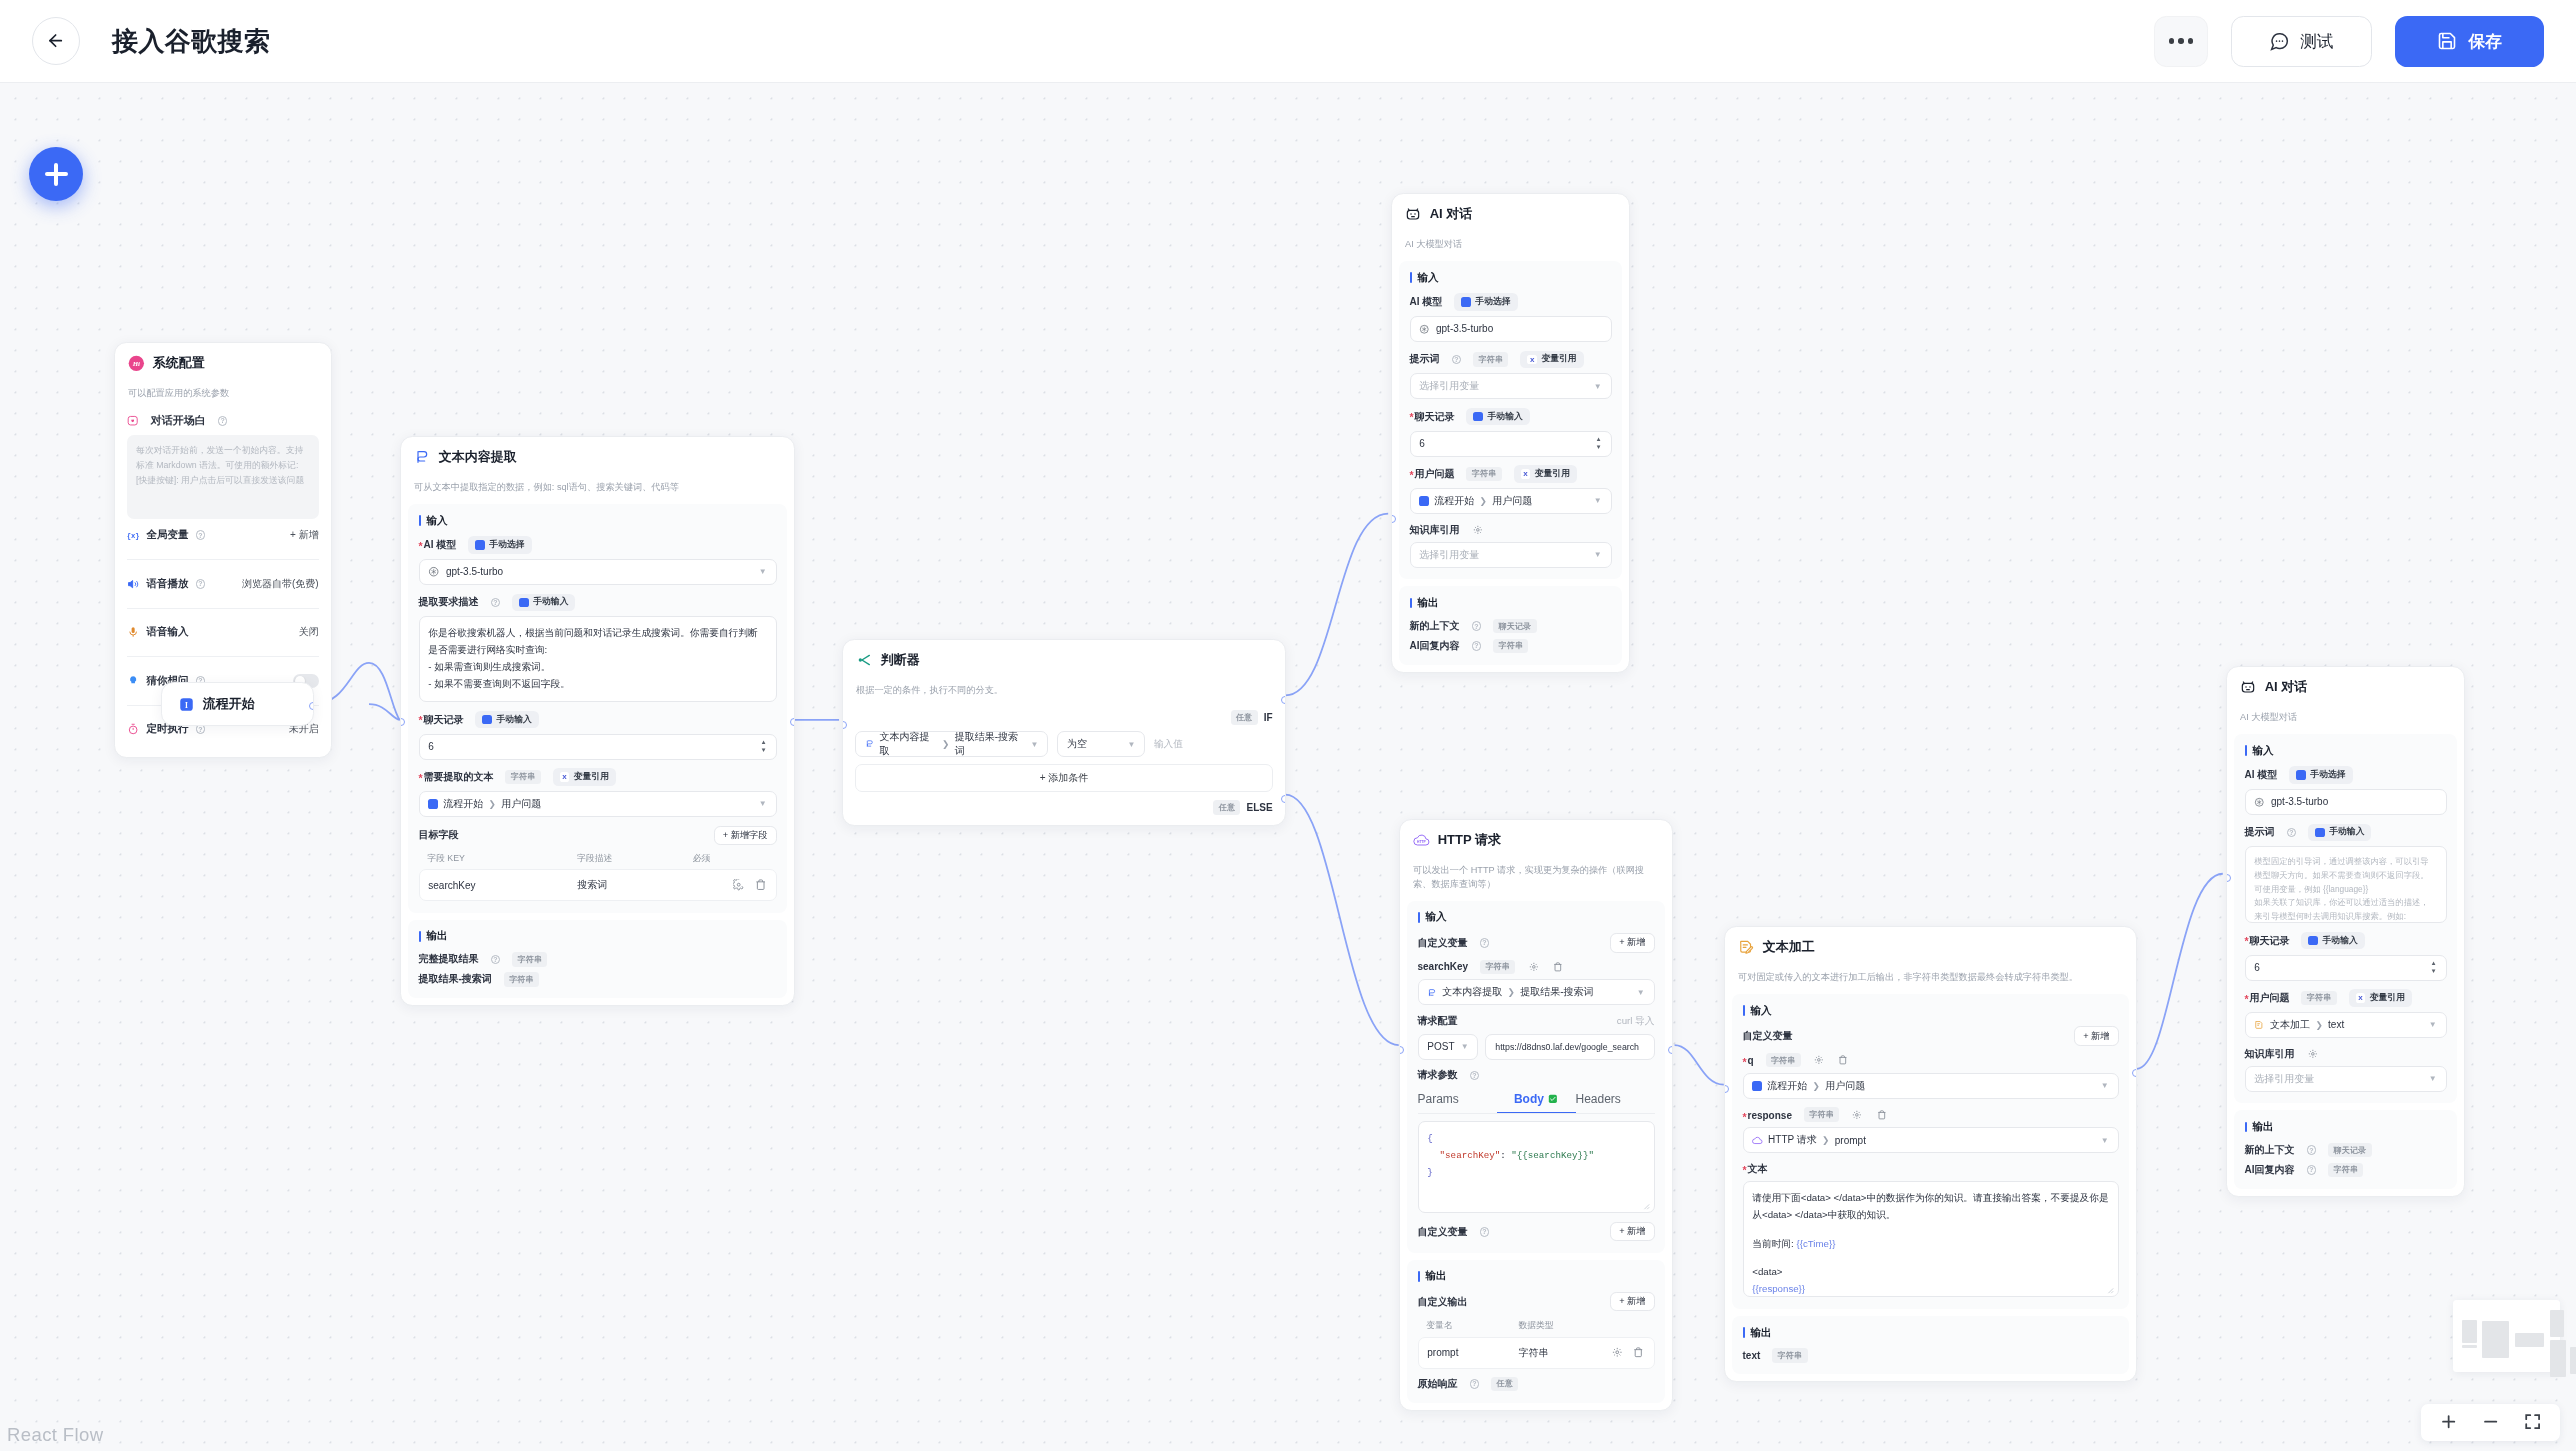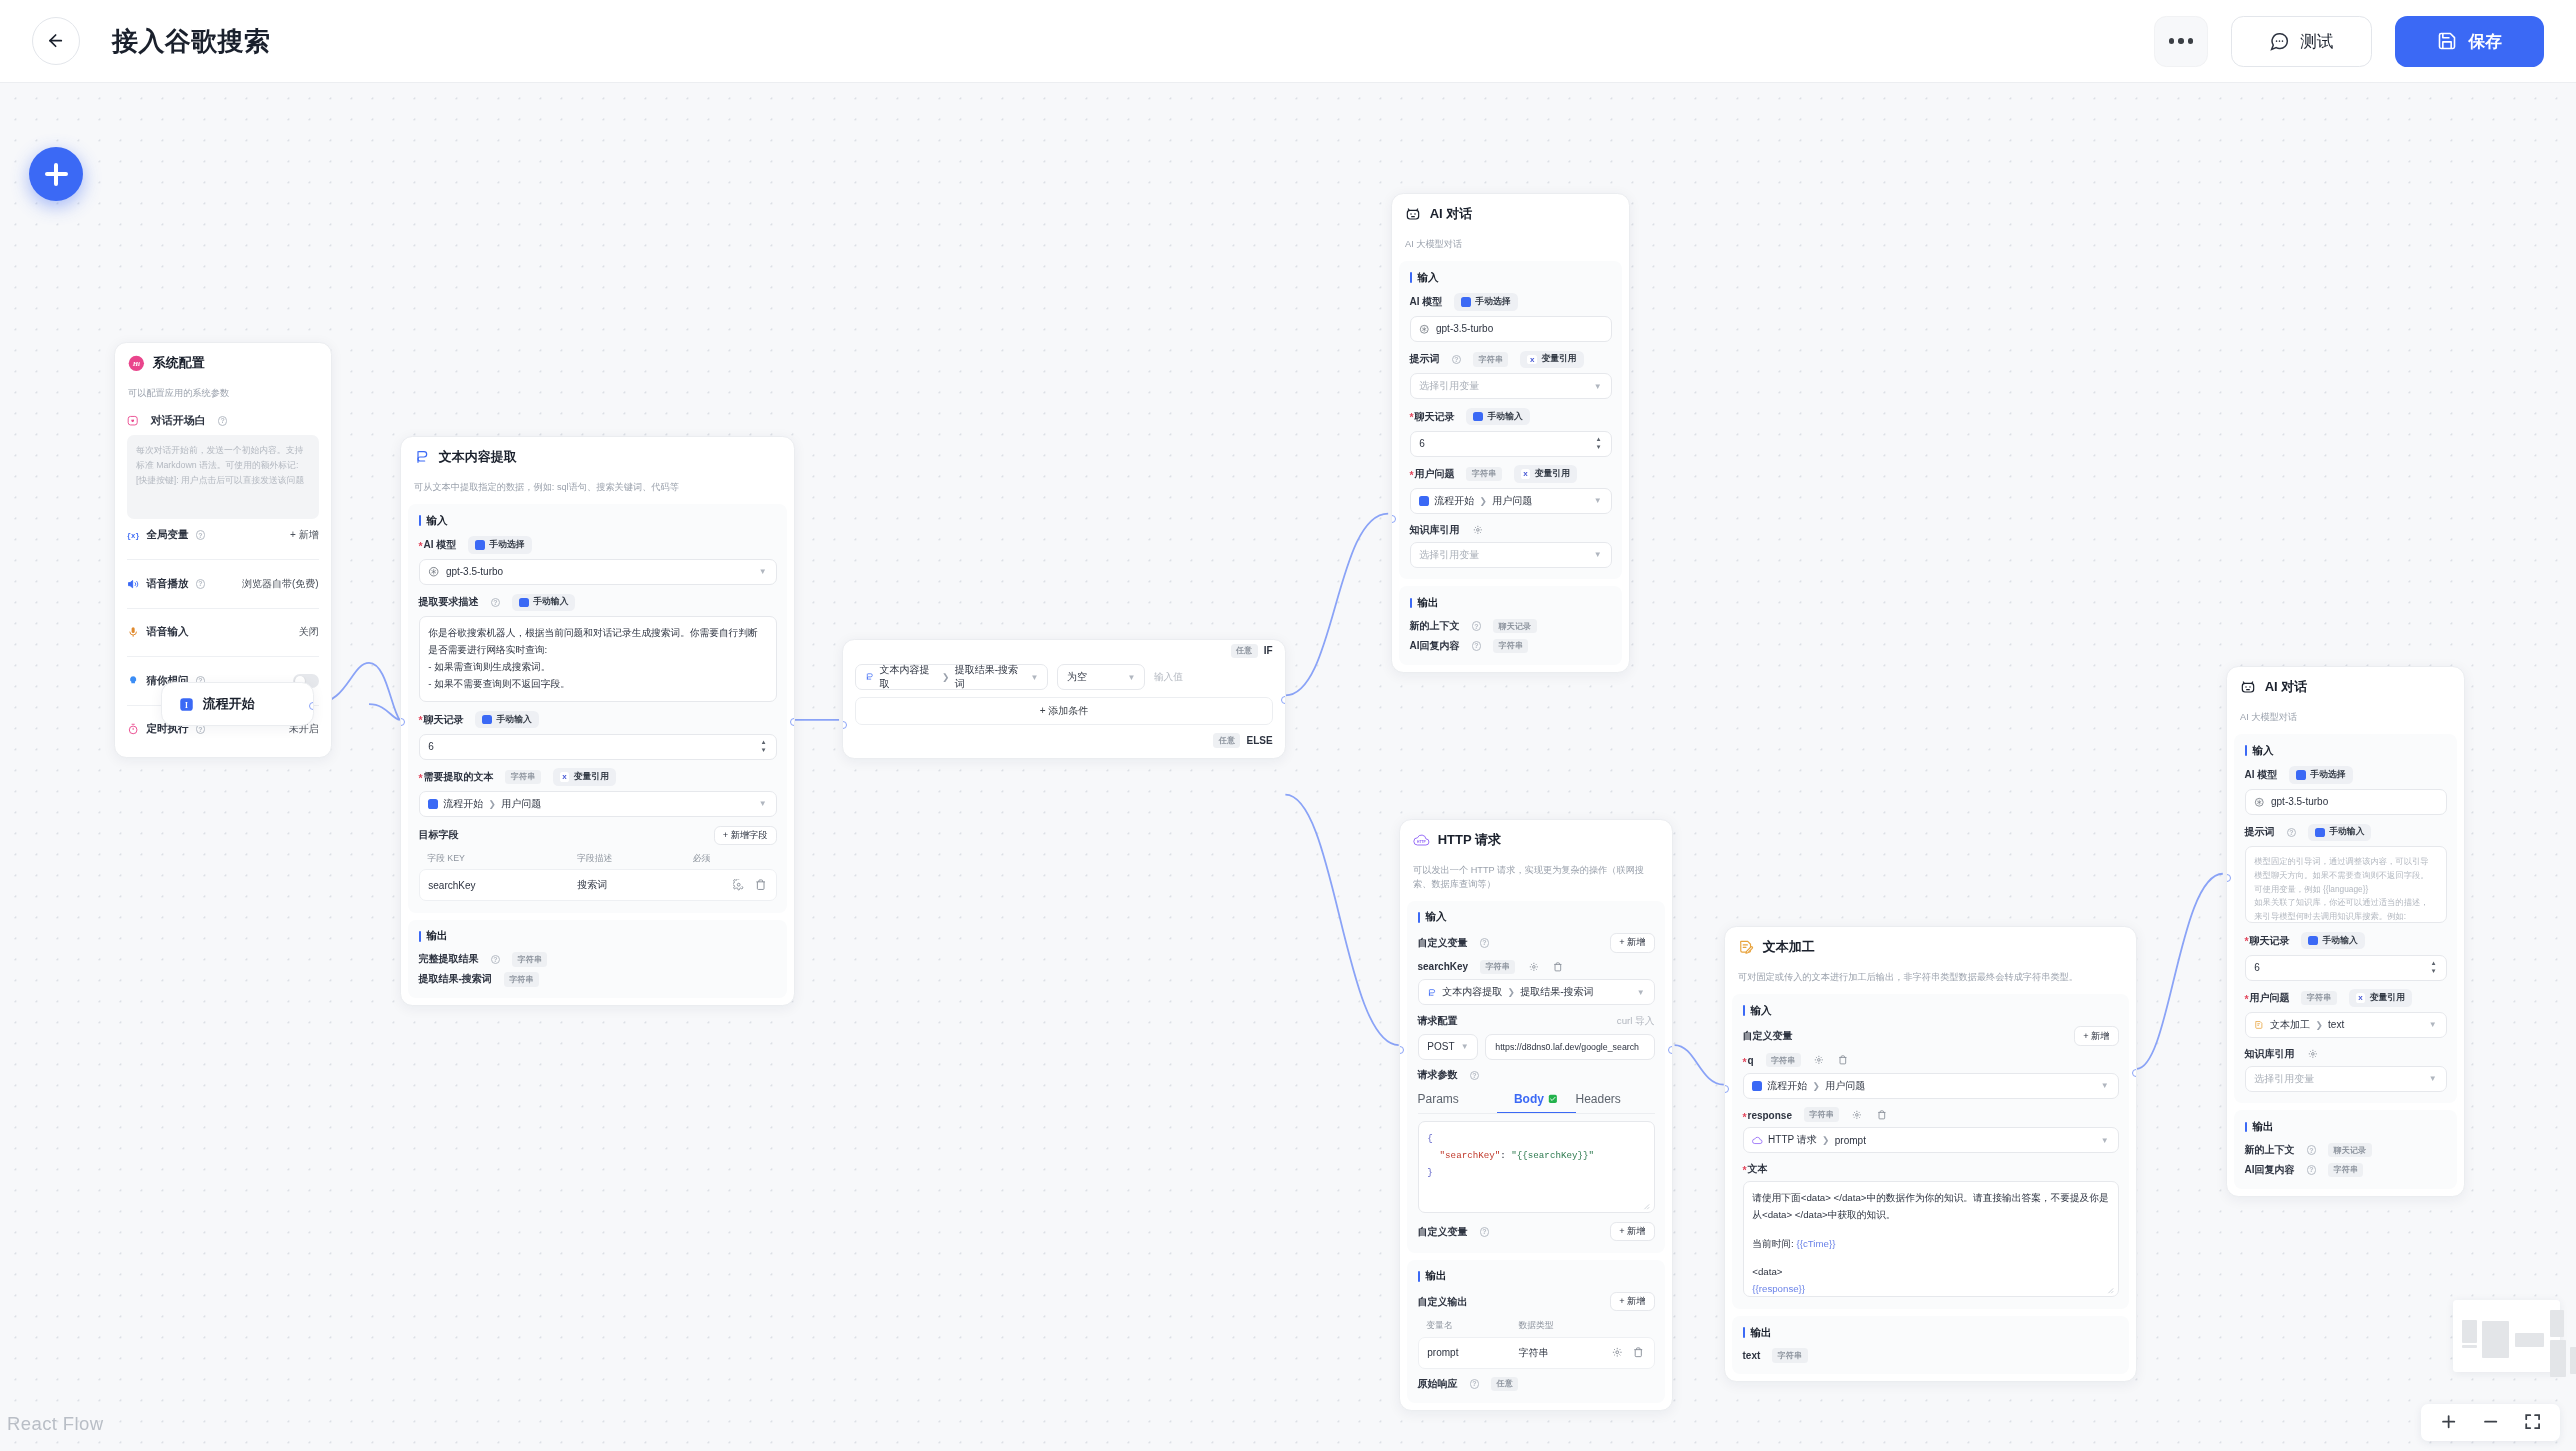--- a/index.html
+++ b/index.html
@@ -44,21 +44,21 @@
     background-size:21px 21px; background-position:5.3px 5.3px;
     overflow:hidden;
   }
   .add-fab{
     position:absolute; left:29px; top:64px; width:54px;height:54px;border-radius:50%;
     background:#3b69f5; box-shadow:0 5.3px 17.6px rgba(59,105,245,.45);
     display:flex;align-items:center;justify-content:center;cursor:pointer;z-index:20;
   }
   .add-fab:before{content:"";position:absolute;width:23px;height:4.4px;background:#fff;border-radius:2.6px}
   .add-fab:after{content:"";position:absolute;width:4.4px;height:23px;background:#fff;border-radius:2.6px}
-  .rf-watermark{position:absolute;left:7px;bottom:16px;color:#b9bec6;font-size:18.5px;letter-spacing:0.4px}
+  .rf-watermark{position:absolute;left:7px;bottom:5px;color:#b9bec6;font-size:18.5px;letter-spacing:0.4px}
 
   
   .node{
     position:absolute; background:#fff; border:0.9px solid #ebedf0; border-radius:12.3px;
     box-shadow:0 2.6px 12.3px rgba(24,39,75,.06); overflow:hidden;
   }
   .node-head{ padding:11.4px 13px 8.8px 13px; }
   .node-title{ display:flex; align-items:center; gap:8px; font-size:13px; font-weight:700; color:#1a202c;}
   .node-title .ico{ width:16.7px;height:16.7px;flex:0 0 auto;display:flex;align-items:center;justify-content:center;}
   .node-desc{ margin-top:15px; font-size:9.2px; color:#9aa1ac; line-height:1.5;}
@@ -394,20 +394,32 @@
       <div class="lbl" style="margin-bottom:0">
         <span>提取结果-搜索词</span>
         <span class="tag">字符串</span>
       </div>
     </div>
     <div class="port" style="left:-4.4px;top:281px;"></div>
     <div class="port" style="right:-4.4px;top:281px;"></div>
   </div>
 
   <div class="node" style="left:842px;top:556px;width:444px;">
+    <div class="node-head">
+      <div class="node-title">
+        <span class="ico">
+          <svg width="16" height="16" viewBox="0 0 24 24" fill="none" stroke="#1a9c84" stroke-width="2" stroke-linecap="round">
+            <path d="M20 5L9 12l11 7"></path>
+              <circle cx="6.5" cy="12" r="2.5" fill="#1a9c84" stroke="none"></circle>
+            </svg>
+        </span>
+        <span>判断器</span>
+      </div>
+      <div class="node-desc">根据一定的条件，执行不同的分支。</div>
+    </div>
     <div style="padding:3.5px 12.3px 10.5px 12.3px;">
       <div class="badge-row" style="margin-bottom:6.2px">
         <span class="tag">任意</span>
         <span>IF</span>
       </div>
       <div style="display:flex;gap:8.8px;align-items:center;margin-bottom:7px">
         <div class="input" style="flex:0 0 193px">
           <span class="varref">
             <svg width="9.7" height="9.7" viewBox="0 0 24 24" fill="none" stroke="#3b69f5" stroke-width="1.9">
                 <path d="M7 4h8a4 4 0 0 1 0 8H9a3 3 0 0 0 0 6h7"></path>

